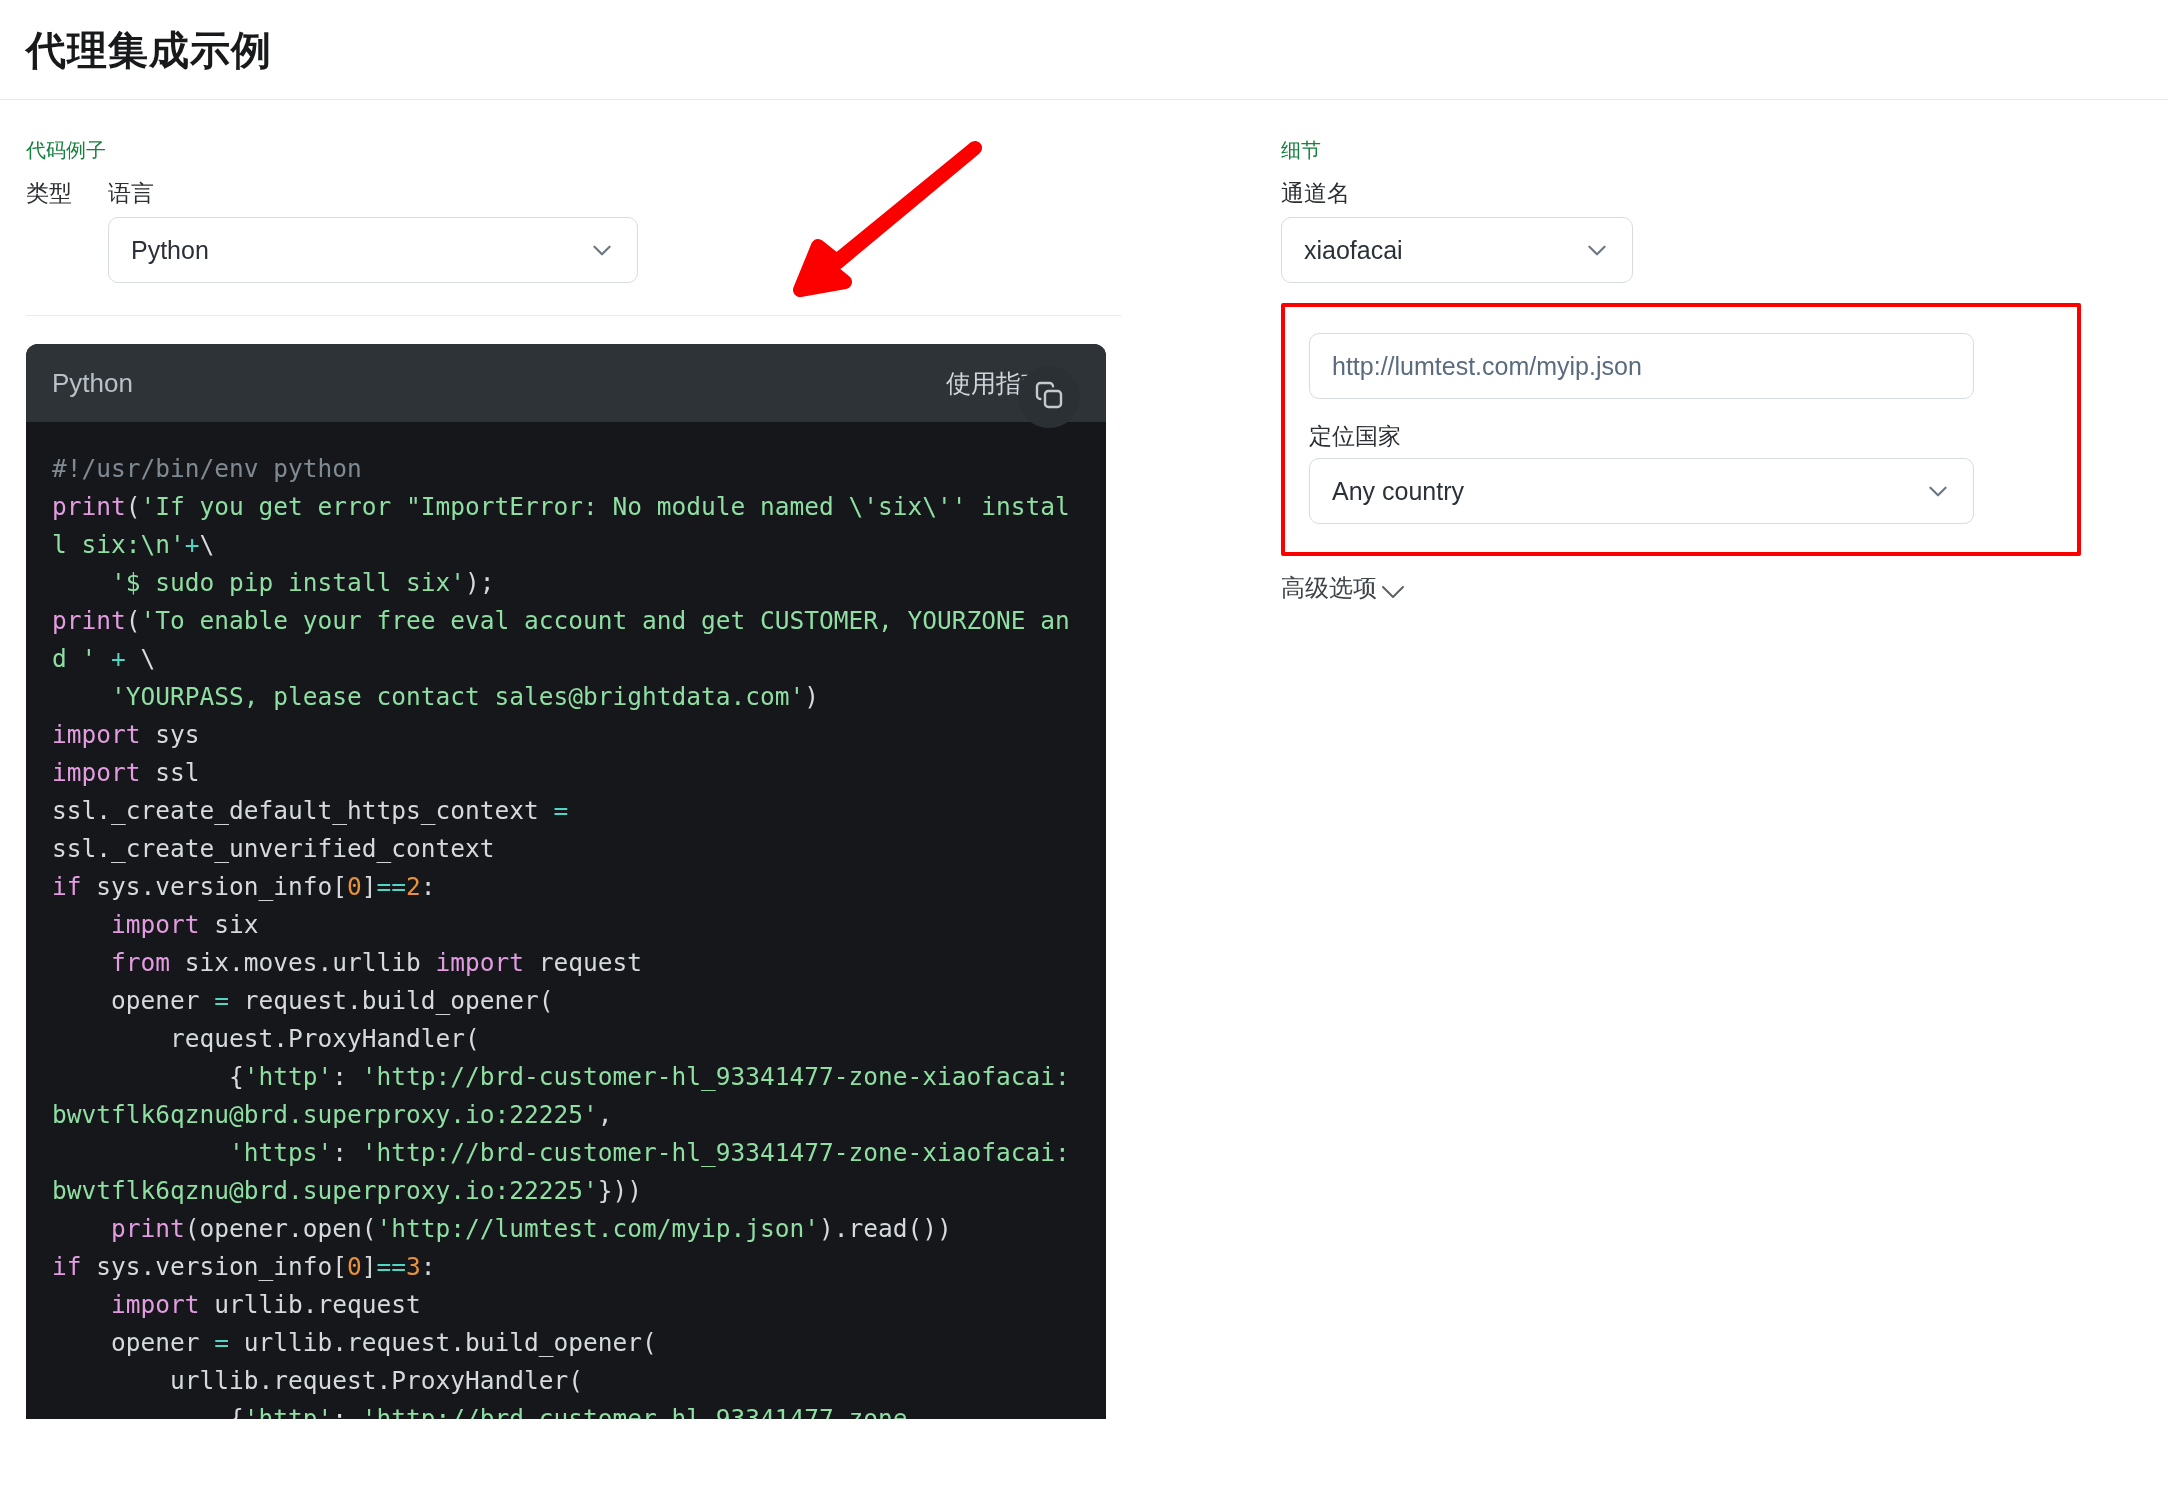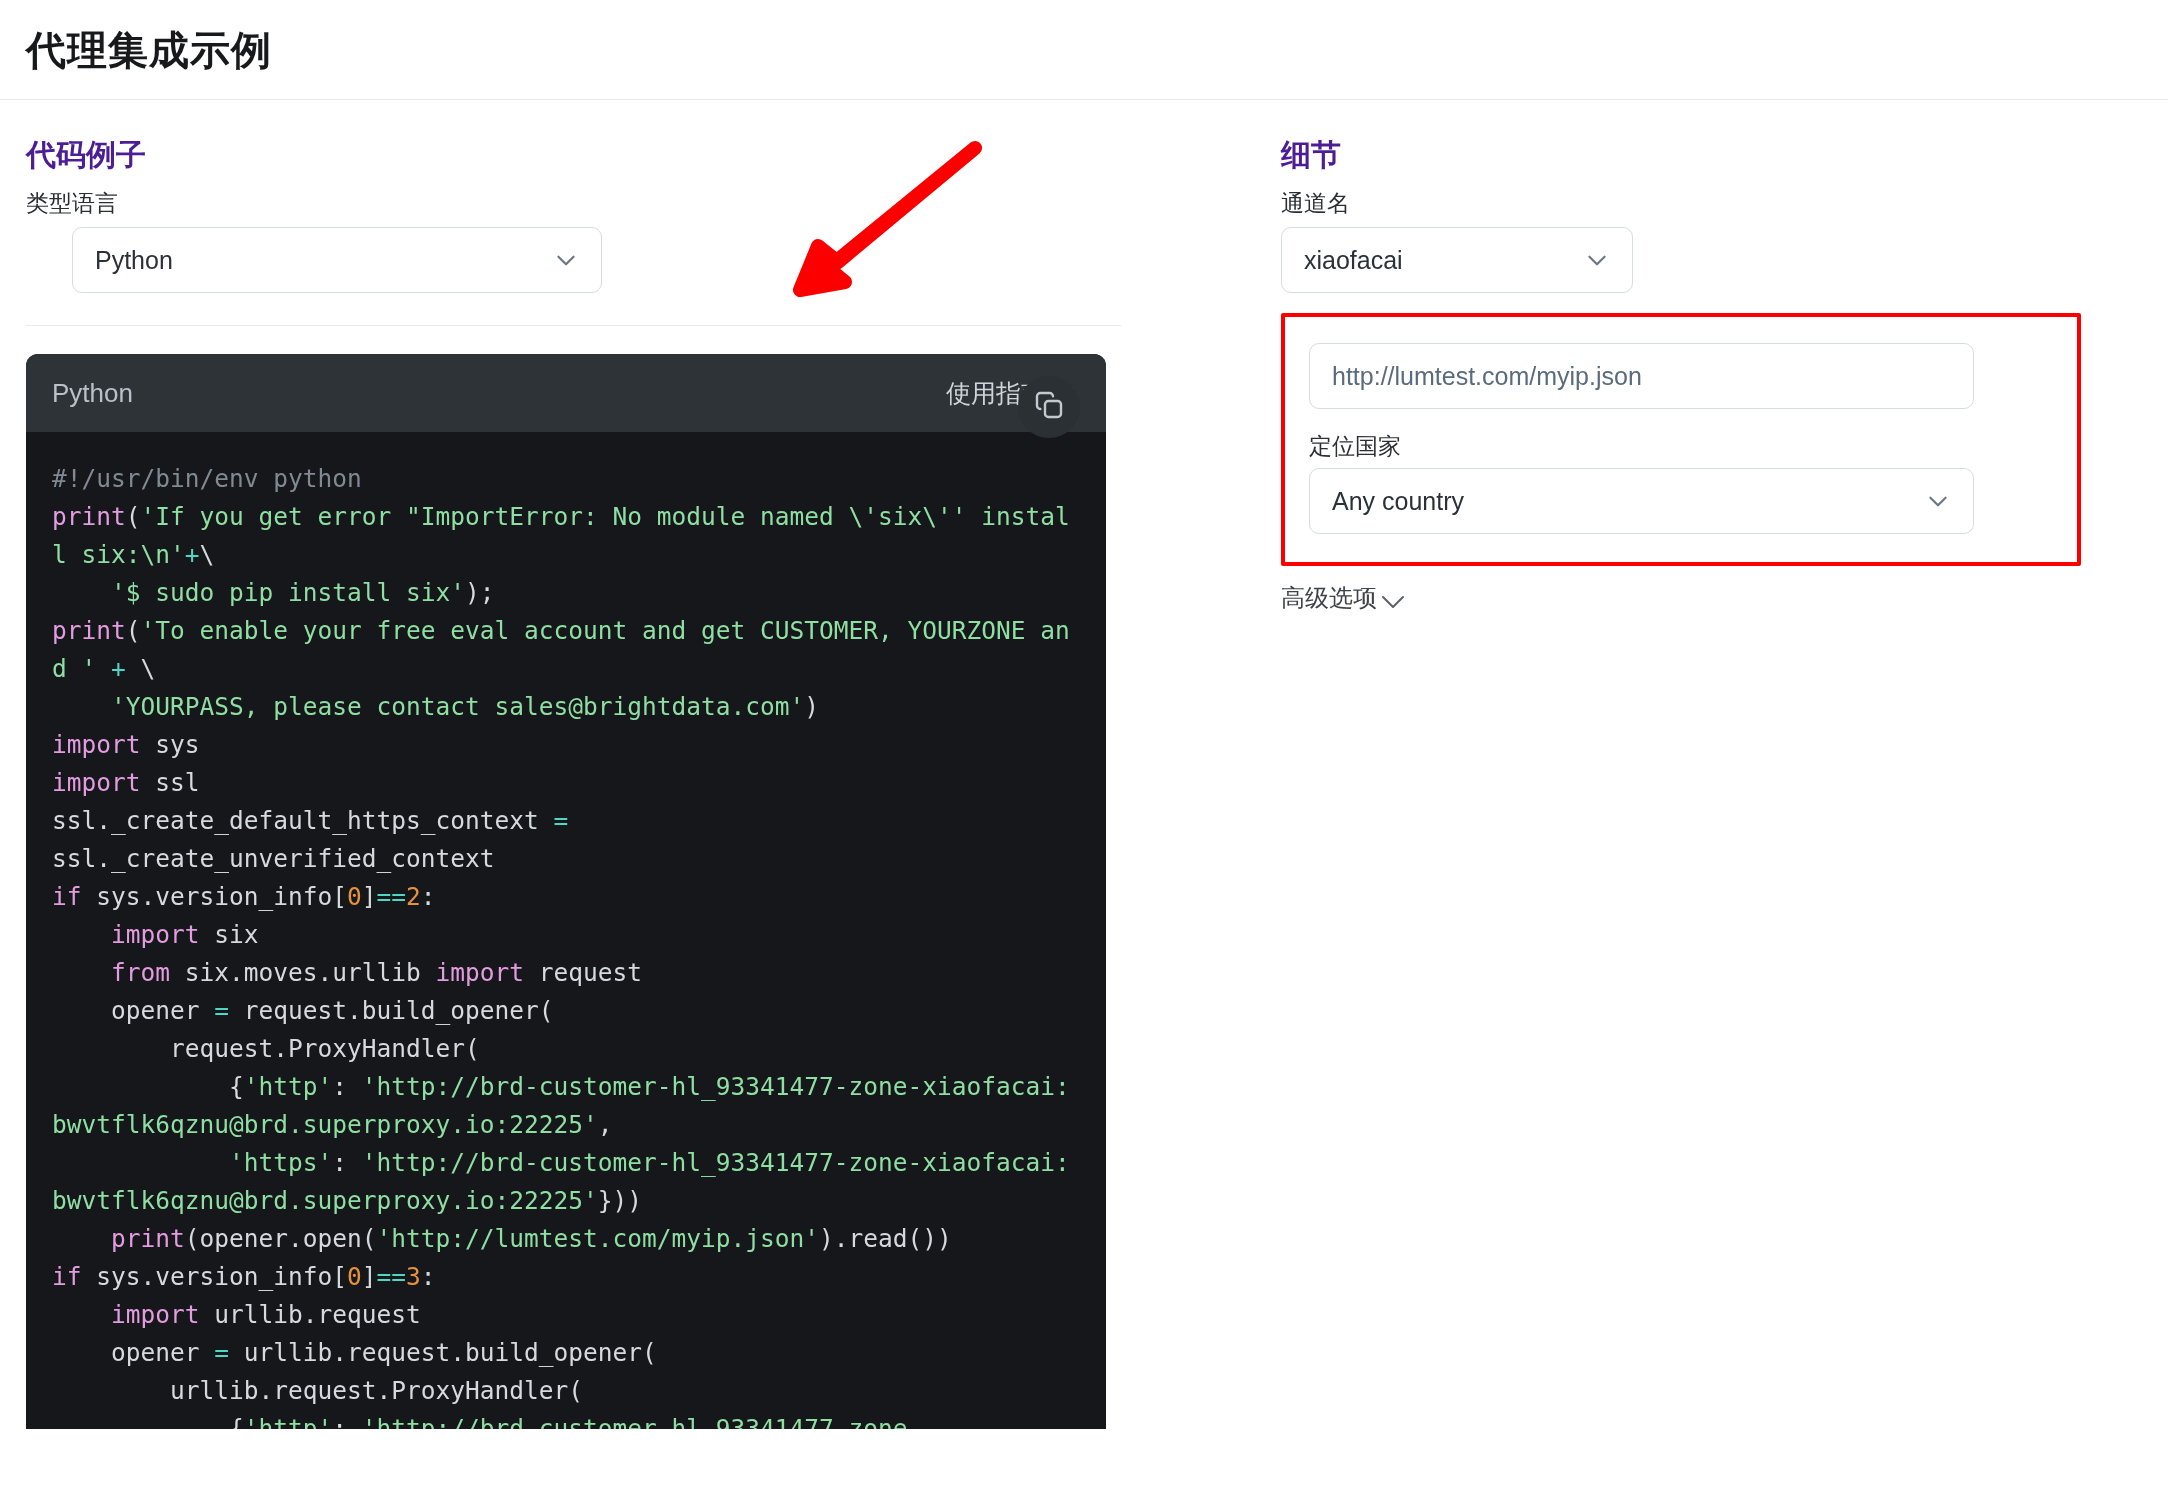--- a/index.html
+++ b/index.html
@@ -27,30 +27,30 @@
   
   .content {
     display: flex;
     padding: 40px 26px 0 26px;
     gap: 0;
   }
   .col-left  { width: 1120px; flex: none; }
   .col-right { width: 860px; flex: none; margin-left: 135px; }
 
   .section-heading {
-    font-size: 30px; font-weight: bold; color: #4c1d95;
+    font-size: 20px; font-weight: normal; color: #15803d;
     margin: 0 0 22px 0; line-height: 1;
   }
   .field-label {
     font-size: 23px; color: #2b2f33; margin-bottom: 12px; line-height: 1;
     font-weight: normal;
   }
 
   
-  .row { display: flex; }
+  .row { display: flex; gap: 36px; }
   .field { flex: none; }
 
   .select-box, .text-box {
     height: 66px;
     border: 1px solid #d7dce1;
     border-radius: 10px;
     background: #fff;
     display: flex; align-items: center;
     padding: 0 22px;
     font-size: 25px;

